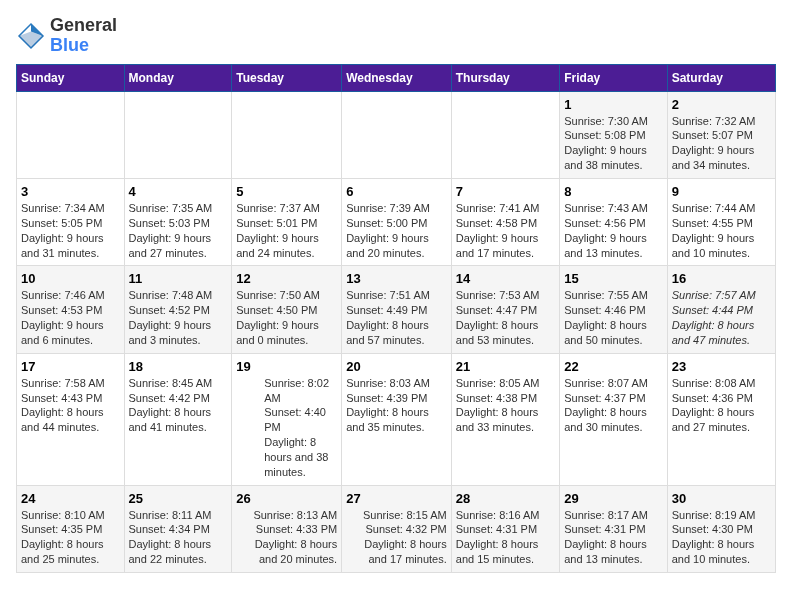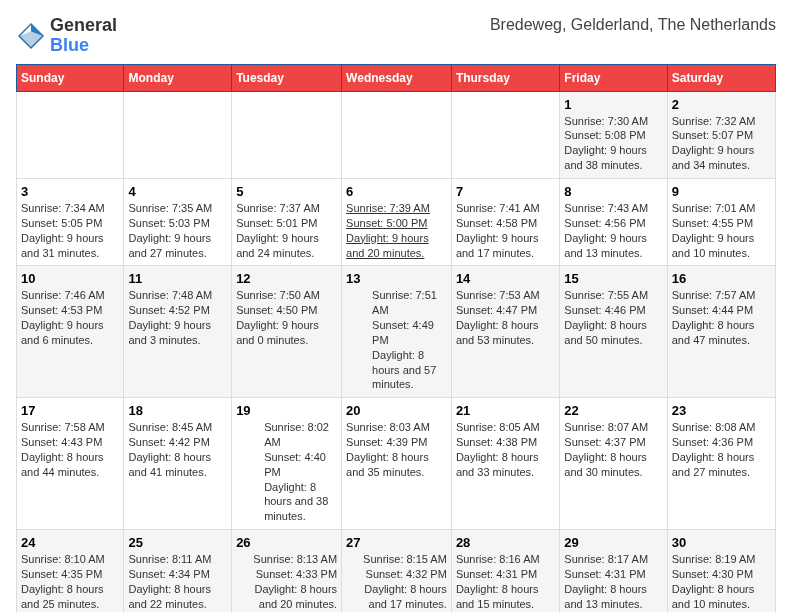--- a/index.html
+++ b/index.html
@@ -43,21 +43,21 @@
     .location-title {
       font-size: 16px;
       color: #444;
     }
     table {
       width: 100%;
       border-collapse: collapse;
       font-size: 11px;
     }
     thead tr {
-      background-color: #ef4444;
+      background-color: #4c1d95;
       color: white;
     }
     thead th {
       padding: 6px 4px;
       text-align: left;
       font-size: 12px;
       font-weight: bold;
       border: 1px solid #1a5a9f;
     }
     tbody tr {
@@ -98,21 +98,20 @@
       <polygon points="20,14 36,20 20,36 4,20" fill="#1a5a9f" opacity="0.3"></polygon>
     </svg>
     <div>
       <div class="logo-text">
         <span class="logo-general">General</span><br>
         <span class="logo-blue">Blue</span>
       </div>
     </div>
   </div>
   <div class="title-area">
-    <div class="location-title">Bredeweg, Gelderland, The Netherlands</div>
   </div>
 </div>
 
 <table>
   <thead>
     <tr>
     <th>Sunday</th>
         <th>Monday</th>
         <th>Tuesday</th>
         <th>Wednesday</th>
@@ -155,39 +154,39 @@
 Daylight: 9 hours and 27 minutes.</div>
         </td>
         <td>
           <span class="day-num">5</span>
           <div class="day-info" style="white-space: pre-line;">Sunrise: 7:37 AM
 Sunset: 5:01 PM
 Daylight: 9 hours and 24 minutes.</div>
         </td>
         <td>
           <span class="day-num">6</span>
-          <div class="day-info" style="white-space: pre-line; text-decoration: underline;">Sunrise: 7:39 AM
+          <div class="day-info" style="white-space: pre-line;">Sunrise: 7:39 AM
 Sunset: 5:00 PM
 Daylight: 9 hours and 20 minutes.</div>
         </td>
         <td>
           <span class="day-num">7</span>
           <div class="day-info" style="white-space: pre-line;">Sunrise: 7:41 AM
 Sunset: 4:58 PM
 Daylight: 9 hours and 17 minutes.</div>
         </td>
         <td>
           <span class="day-num">8</span>
           <div class="day-info" style="white-space: pre-line;">Sunrise: 7:43 AM
 Sunset: 4:56 PM
 Daylight: 9 hours and 13 minutes.</div>
         </td>
         <td>
           <span class="day-num">9</span>
-          <div class="day-info" style="white-space: pre-line;">Sunrise: 7:01 AM
+          <div class="day-info" style="white-space: pre-line;">Sunrise: 7:44 AM
 Sunset: 4:55 PM
 Daylight: 9 hours and 10 minutes.</div>
         </td>
       </tr>
       <tr>
         <td>
           <span class="day-num">10</span>
           <div class="day-info" style="white-space: pre-line;">Sunrise: 7:46 AM
 Sunset: 4:53 PM
 Daylight: 9 hours and 6 minutes.</div>
@@ -199,39 +198,39 @@
 Daylight: 9 hours and 3 minutes.</div>
         </td>
         <td>
           <span class="day-num">12</span>
           <div class="day-info" style="white-space: pre-line;">Sunrise: 7:50 AM
 Sunset: 4:50 PM
 Daylight: 9 hours and 0 minutes.</div>
         </td>
         <td>
           <span class="day-num">13</span>
-          <div class="day-info" style="white-space: pre-line; margin-left: 26px;">Sunrise: 7:51 AM
+          <div class="day-info" style="white-space: pre-line;">Sunrise: 7:51 AM
 Sunset: 4:49 PM
 Daylight: 8 hours and 57 minutes.</div>
         </td>
         <td>
           <span class="day-num">14</span>
           <div class="day-info" style="white-space: pre-line;">Sunrise: 7:53 AM
 Sunset: 4:47 PM
 Daylight: 8 hours and 53 minutes.</div>
         </td>
         <td>
           <span class="day-num">15</span>
           <div class="day-info" style="white-space: pre-line;">Sunrise: 7:55 AM
 Sunset: 4:46 PM
 Daylight: 8 hours and 50 minutes.</div>
         </td>
         <td>
           <span class="day-num">16</span>
-          <div class="day-info" style="white-space: pre-line;">Sunrise: 7:57 AM
+          <div class="day-info" style="white-space: pre-line; font-style: italic;">Sunrise: 7:57 AM
 Sunset: 4:44 PM
 Daylight: 8 hours and 47 minutes.</div>
         </td>
       </tr>
       <tr>
         <td>
           <span class="day-num">17</span>
           <div class="day-info" style="white-space: pre-line;">Sunrise: 7:58 AM
 Sunset: 4:43 PM
 Daylight: 8 hours and 44 minutes.</div>

